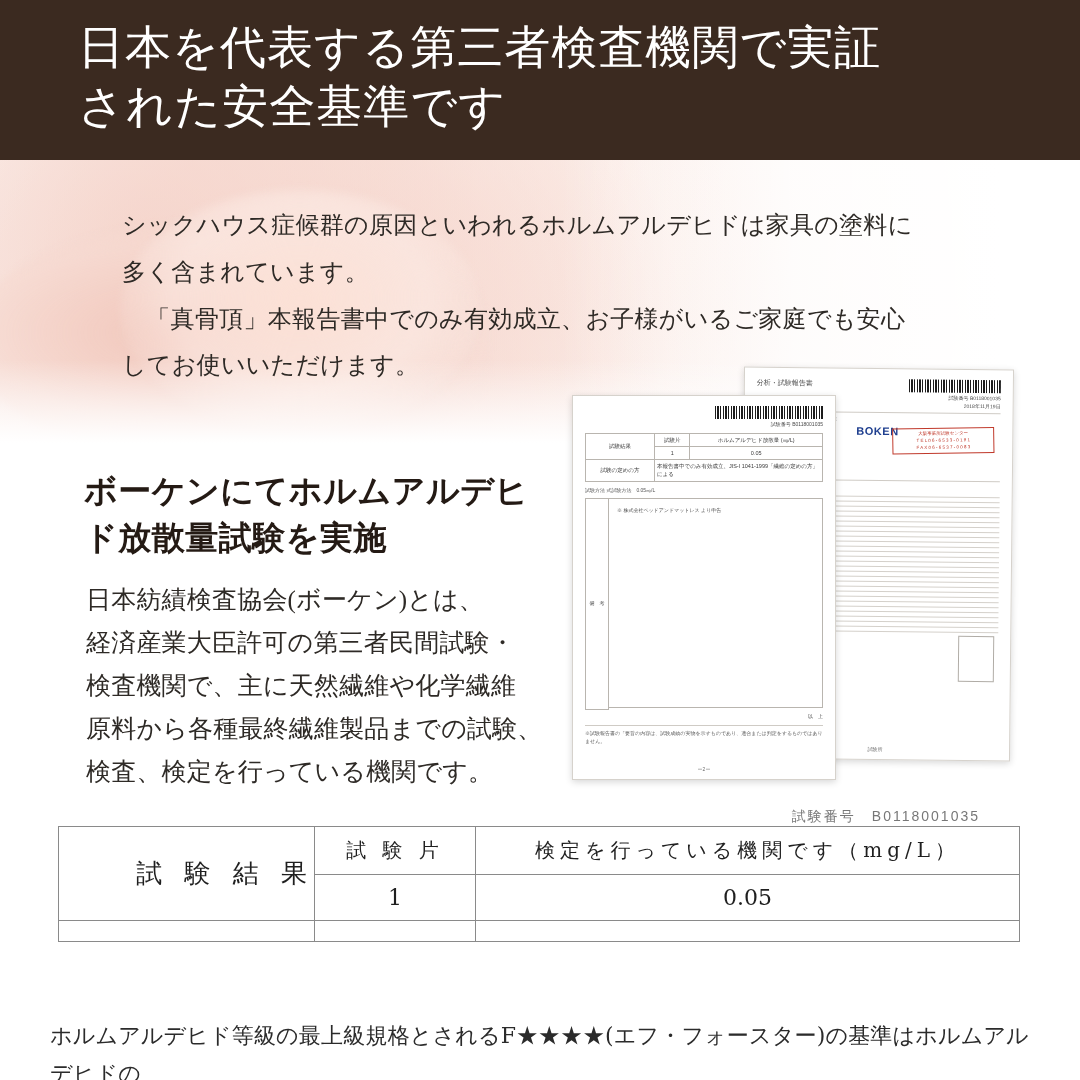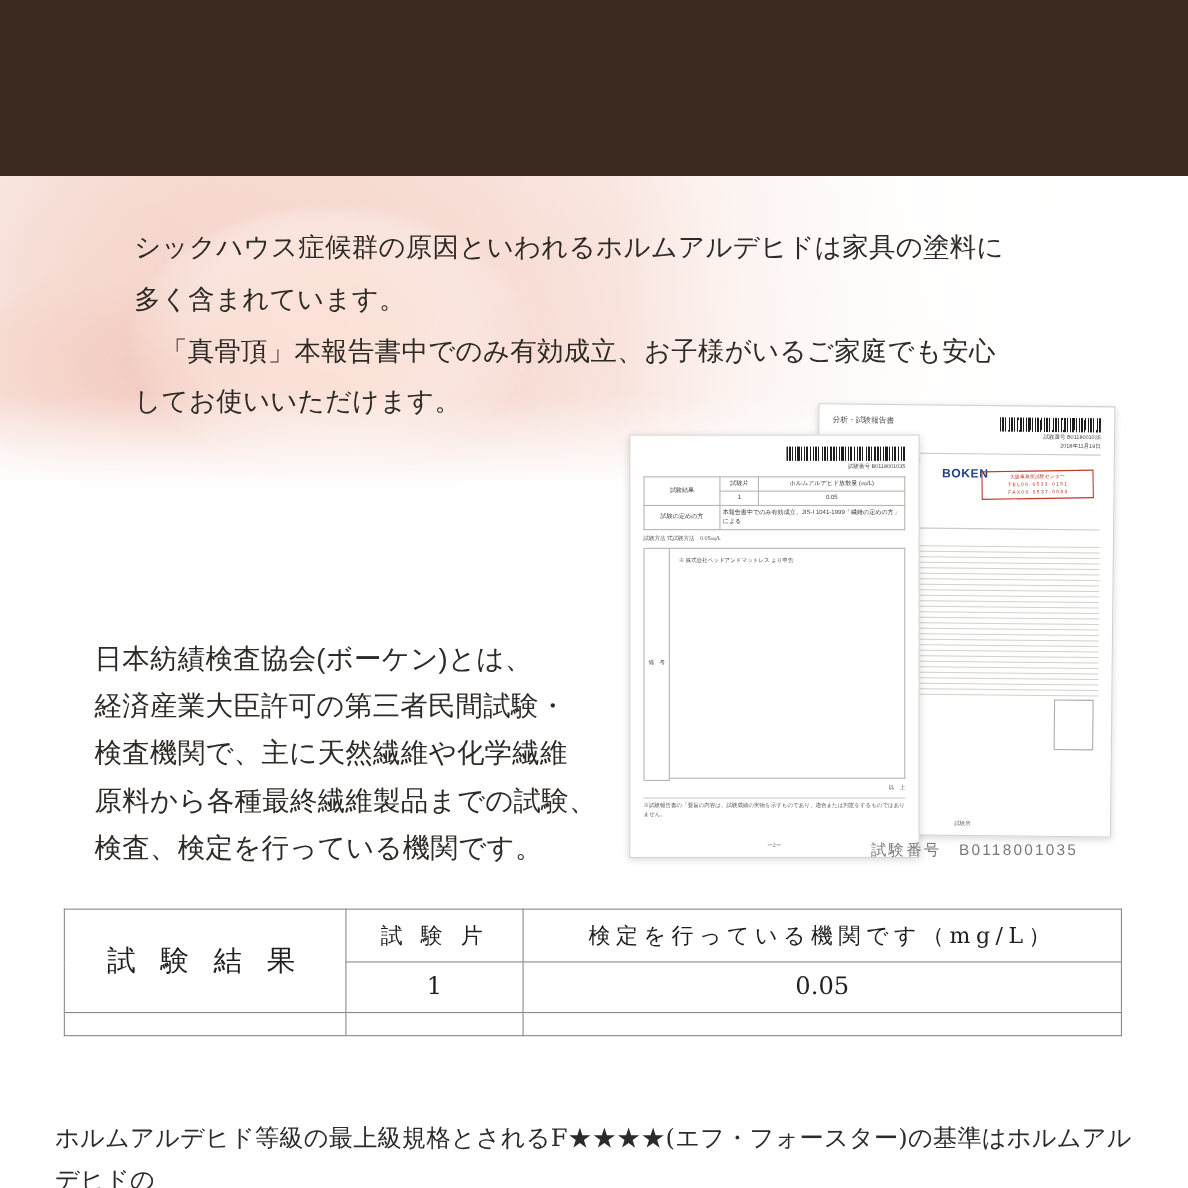--- a/index.html
+++ b/index.html
@@ -121,21 +121,21 @@
     letter-spacing: 0.5px;
   }
   .section-body {
     position: absolute;
     left: 86px;
     top: 578px;
     width: 470px;
     font-size: 25px;
     line-height: 1.72;
     color: #2e2a26;
-    font-family: Liberation Sans, sans-serif;
+    font-family: Liberation Serif, serif;
     white-space: pre-line;
     letter-spacing: 0.2px;
   }
 
   
   .doc {
     position: absolute;
     background: #ffffff;
     border: 1px solid #d6d2cc;
     box-shadow: 0 2px 7px rgba(0,0,0,0.16);
@@ -239,21 +239,21 @@
     bottom: 78px;
     width: 34px;
     height: 44px;
     border: 1px solid #b0aca6;
   }
 
   
   .result-strip {
     position: absolute;
     left: 58px;
-    top: 762px;
+    top: 806px;
     width: 962px;
     height: 26px;
     overflow: hidden;
     color: #4a4a4a;
     font-size: 14px;
     letter-spacing: 2px;
     font-family: "Liberation Sans", sans-serif;
   }
   .result-strip span {
     position: absolute;
@@ -273,20 +273,21 @@
   .result-table td {
     border: 1px solid #8a8a8a;
     text-align: center;
     color: #1f1f1f;
   }
   .result-table .c-label {
     width: 255px;
     font-size: 26px;
     letter-spacing: 7px;
     padding: 26px 0;
+    text-align: right;
   }
   .result-table .c-head {
     font-size: 20px;
     letter-spacing: 5px;
     padding: 10px 0;
   }
   .result-table .c-val {
     font-size: 22px;
     padding: 10px 0;
   }
@@ -306,34 +307,38 @@
     white-space: pre-line;
     letter-spacing: 0.2px;
   }
 </style>
 </head>
 <body>
 
 <div id="page">
 
   <div class="header-band"></div>
+  <div class="header-title">日本を代表する第三者検査機関で実証
+された安全基準です</div>
 
   <div class="photo-area">
     <div class="photo-bg"></div>
     <div class="photo-hand"></div>
     <div class="photo-baby"></div>
     <div class="photo-fade-right"></div>
     <div class="photo-fade-bottom"></div>
   </div>
 
   <div class="intro-text">シックハウス症候群の原因といわれるホルムアルデヒドは家具の塗料に
 多く含まれています。
 　「真骨頂」本報告書中でのみ有効成立、お子様がいるご家庭でも安心
 してお使いいただけます。</div>
 
+  <div class="section-heading">ボーケンにてホルムアルデヒ
+ド放散量試験を実施</div>
   <div class="section-body">日本紡績検査協会(ボーケン)とは、
 経済産業大臣許可の第三者民間試験・
 検査機関で、主に天然繊維や化学繊維
 原料から各種最終繊維製品までの試験、
 検査、検定を行っている機関です。</div>
 
   <div class="doc doc-back">
     <div class="doc-inner">
       <div style="display:flex;justify-content:space-between;align-items:flex-start;">
         <div style="font-size:7px;">分析・試験報告書</div>

